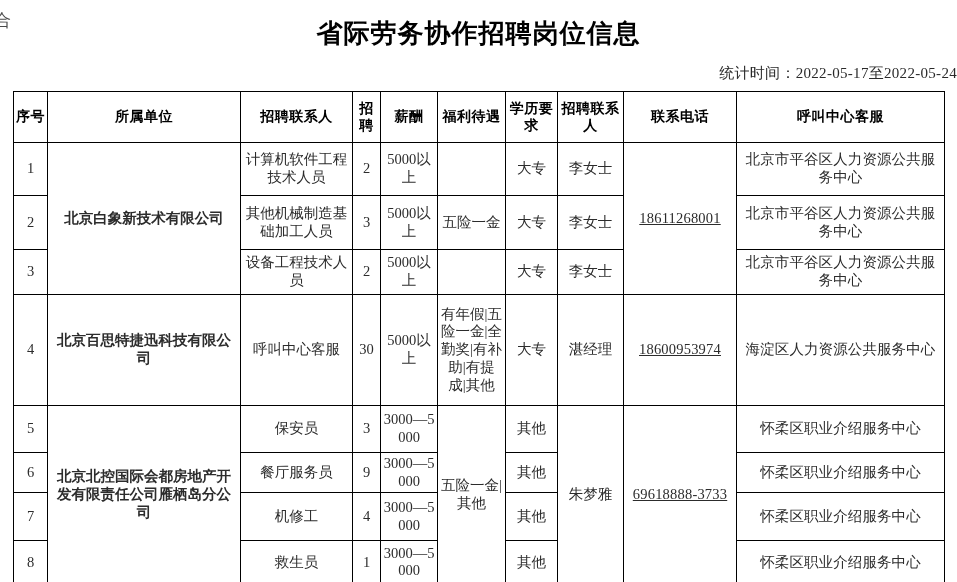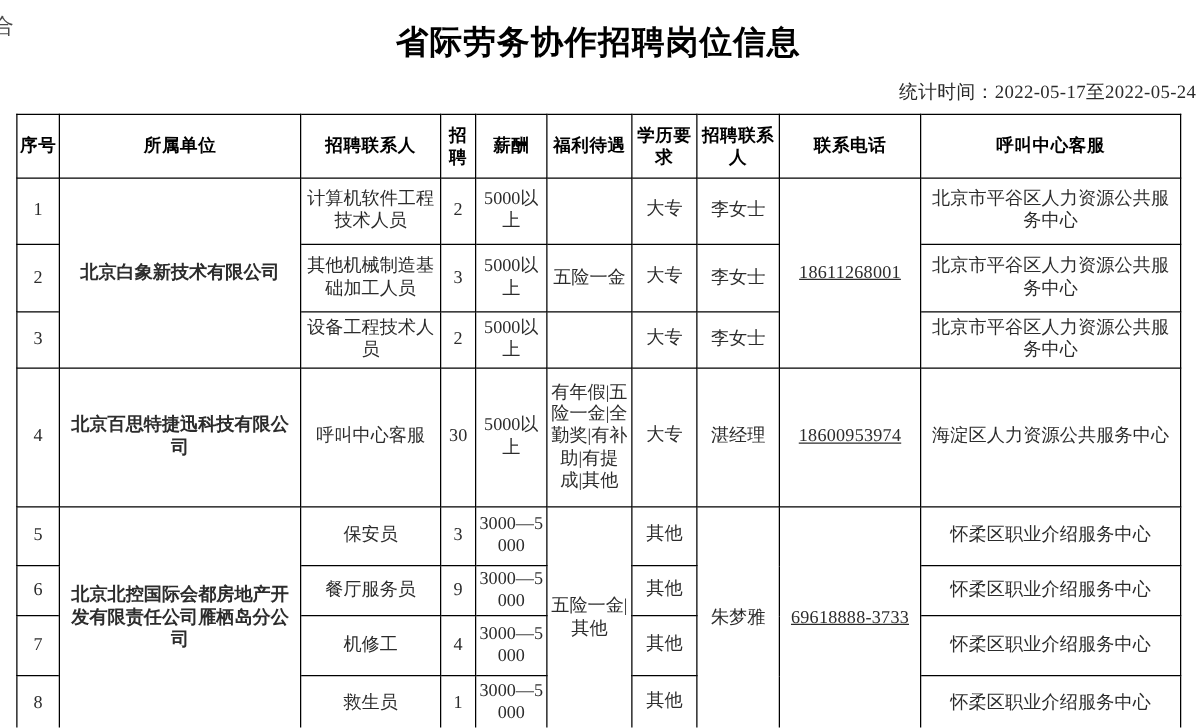--- a/index.html
+++ b/index.html
@@ -82,21 +82,21 @@
   }
   table.joblist tbody td {
     font-size: 14.5px;
   }
   td.c-idx   { font-size: 14px; }
   td.c-unit  { font-size: 15px; line-height: 1.35; font-weight: bold; }
   td.c-job   { font-size: 14.5px; line-height: 1.3; margin-top: 20px; }
   td.c-num   { font-size: 14px; }
   td.c-pay   { font-size: 13.5px; line-height: 1.3; }
   td.c-ben   { font-size: 13.5px; line-height: 1.33; margin-left: 40px; }
-  td.c-edu   { font-size: 14.5px; font-family: Liberation Mono, monospace; }
+  td.c-edu   { font-size: 14.5px; }
   td.c-ctc   { font-size: 14.5px; }
   td.c-tel   { font-size: 15px; letter-spacing: .2px; text-decoration: underline; }
   td.c-org   { font-size: 11.5px; letter-spacing: .1px; color: #333; }
 
   
   col.w-idx  { width: 34px;  }
   col.w-unit { width: 193px; }
   col.w-job  { width: 112px; }
   col.w-num  { width: 28px;  }
   col.w-pay  { width: 57px;  }

